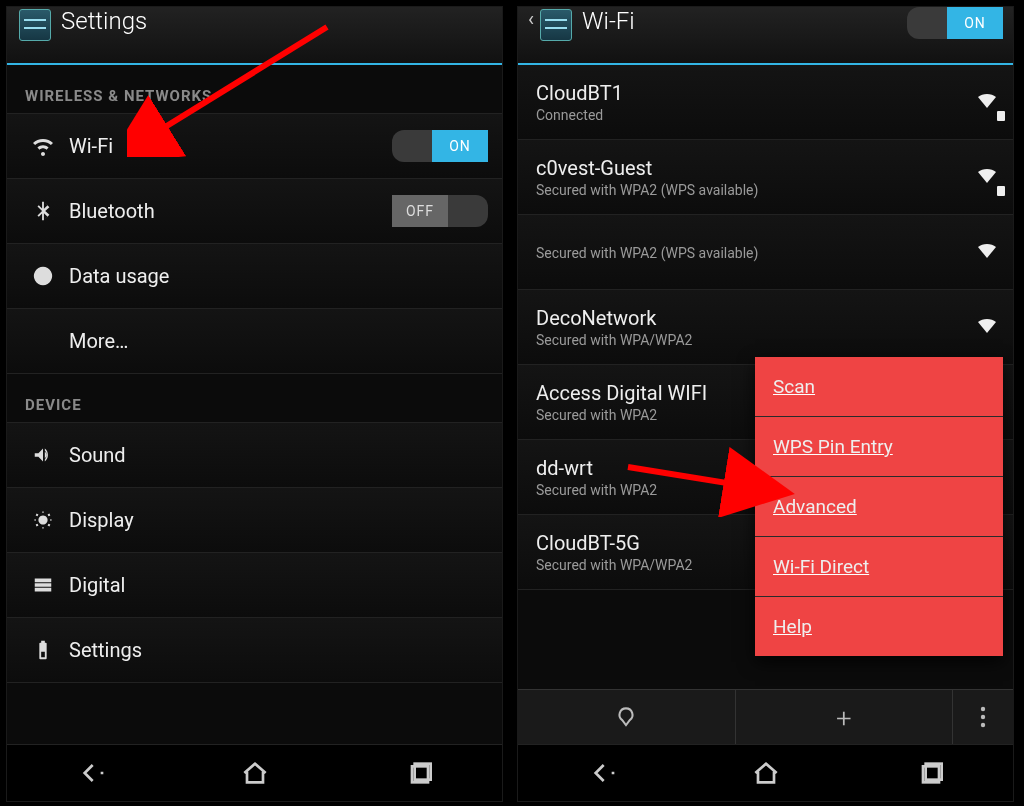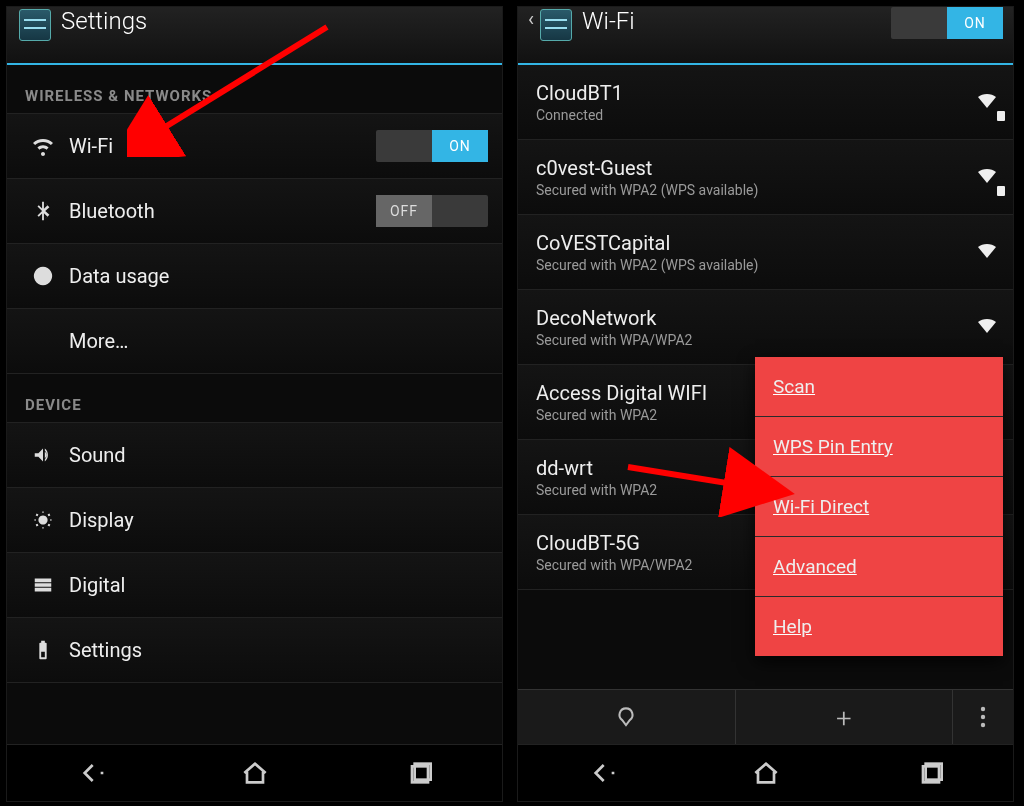--- a/index.html
+++ b/index.html
@@ -68,25 +68,25 @@
     font-size: 20px;
     color: #ccc;
     margin-right: 4px;
   }
   .toggle-slot {
     margin-left: auto;
     display: flex;
     align-items: center;
   }
   .toggle {
-    width: 112px;
+    width: 96px;
     height: 32px;
     background: #3a3a3a;
     position: relative;
-    border-radius: 2px;
+    border-radius: 12px;
   }
   .toggle .knob {
     position: absolute;
     top: 0; bottom: 0;
     width: 56px;
     display: flex;
     align-items: center;
     justify-content: center;
     font-size: 14px;
     letter-spacing: 1px;
@@ -383,21 +383,20 @@
           <div class="sub">Secured with WPA2 (WPS available)</div>
         </div>
         <div class="right">
             <span class="signal lock"><svg width="24" height="24" viewBox="0 0 24 24" fill="#eee">
                 <path d="M12 20l9-11c-2.4-2-5.6-3-9-3s-6.6 1-9 3l9 11z"></path>
               </svg></span>
           </div>
       </div>
       <div class="row">
         <div class="labels">
-          <div class="title">CoVESTCapital</div>
           <div class="sub">Secured with WPA2 (WPS available)</div>
         </div>
         <div class="right">
             <span class="signal"><svg width="24" height="24" viewBox="0 0 24 24" fill="#eee">
                 <path d="M12 20l9-11c-2.4-2-5.6-3-9-3s-6.6 1-9 3l9 11z"></path>
               </svg></span>
           </div>
       </div>
       <div class="row">
         <div class="labels">
@@ -464,22 +463,22 @@
           <svg class="nav" viewBox="0 0 24 24" fill="none" stroke="#ccc" stroke-width="2">
             <rect x="6" y="7" width="12" height="12"></rect>
             <rect x="8" y="5" width="12" height="12"></rect>
           </svg>
         </div>
     </div>
 
     <div class="popup">
       <div class="pitem">Scan</div>
       <div class="pitem">WPS Pin Entry</div>
+      <div class="pitem">Advanced</div>
       <div class="pitem">Wi-Fi Direct</div>
-      <div class="pitem">Advanced</div>
       <div class="pitem">Help</div>
     </div>
 
     <svg class="arrow" style="left:100px; top:420px;" width="200" height="90">
       <defs>
           <marker id="ah2" markerWidth="12" markerHeight="12" refX="10" refY="6" orient="auto">
             <path d="M0,0 L12,6 L0,12 z" fill="#f00"></path>
           </marker>
         </defs>
       <line x1="10" y1="40" x2="165" y2="65" stroke="#f00" stroke-width="6" marker-end="url(#ah2)"></line>

